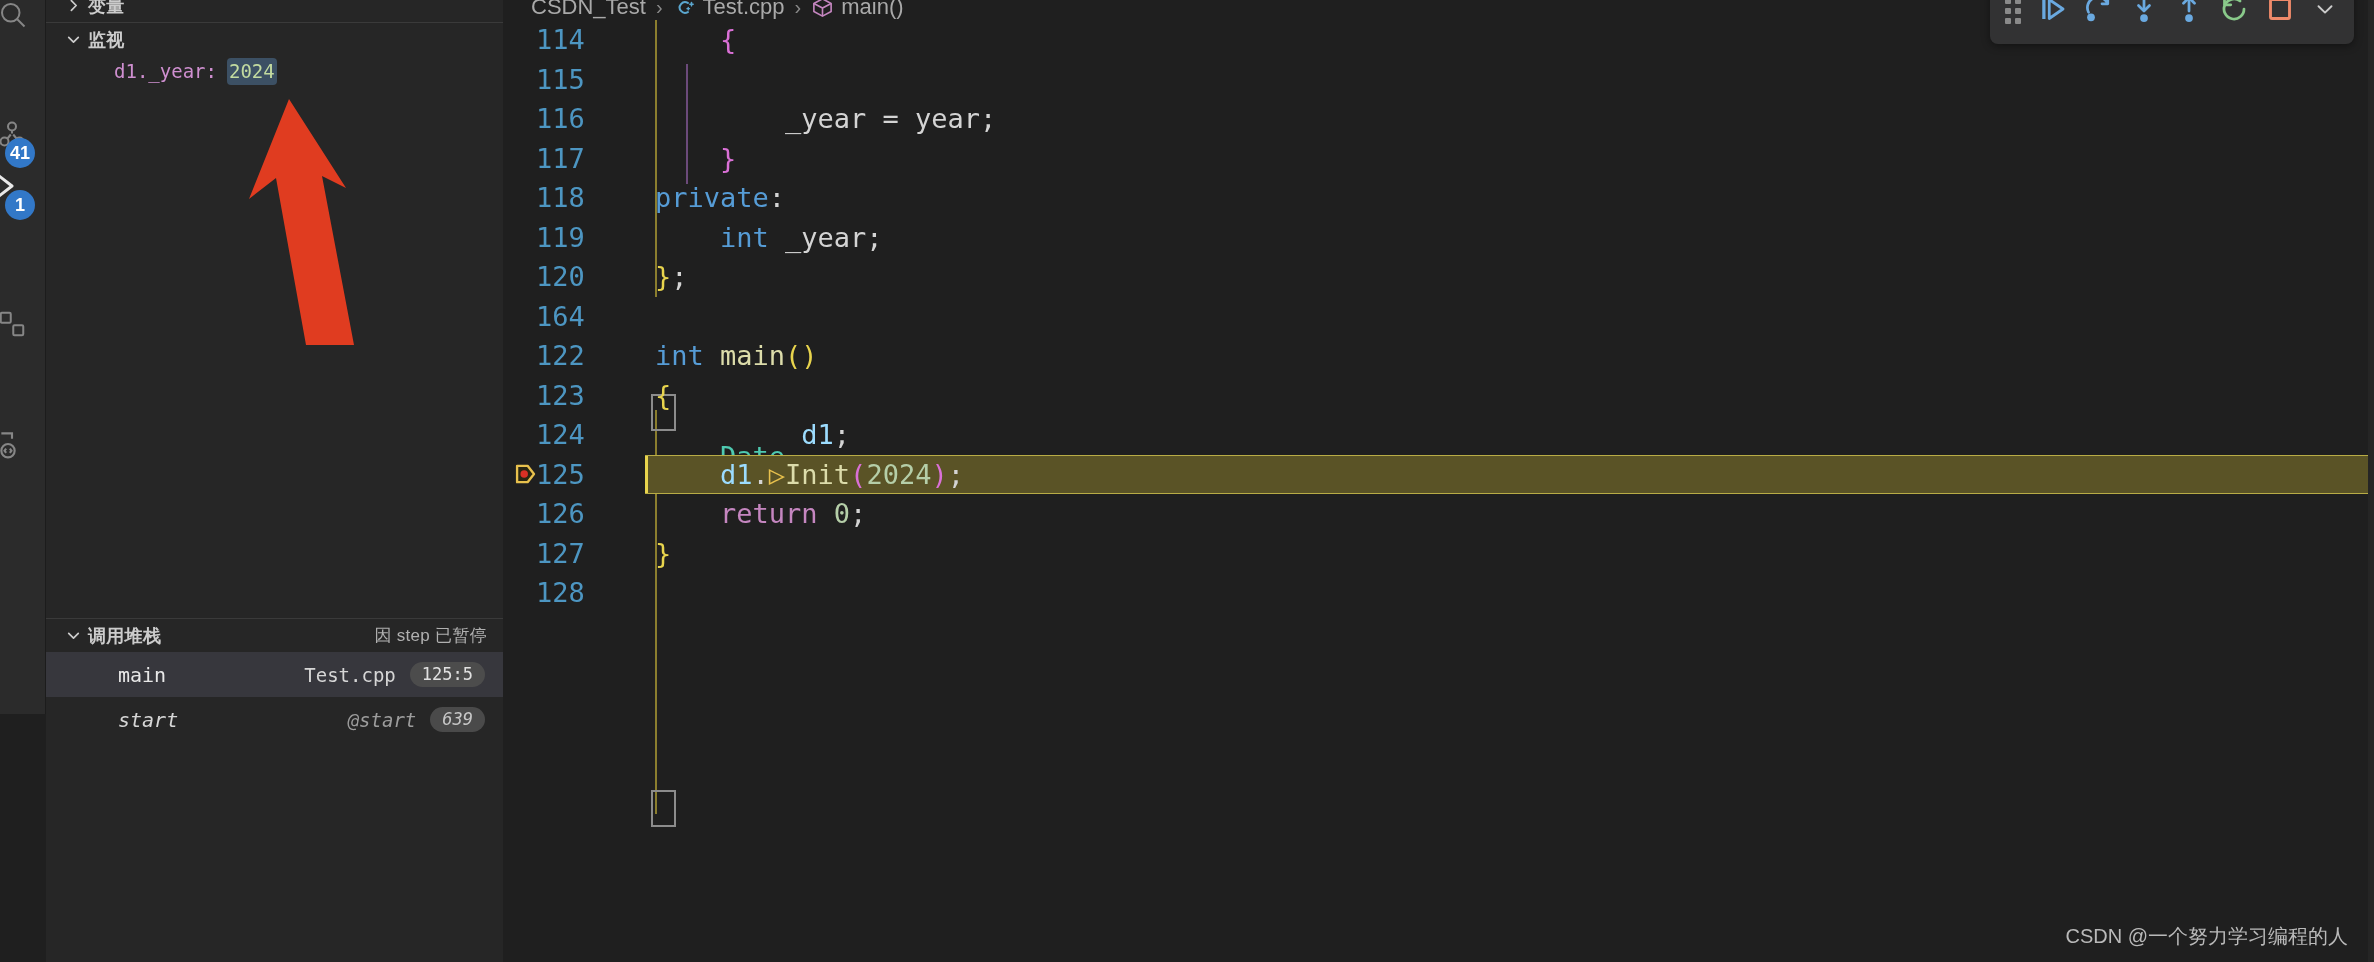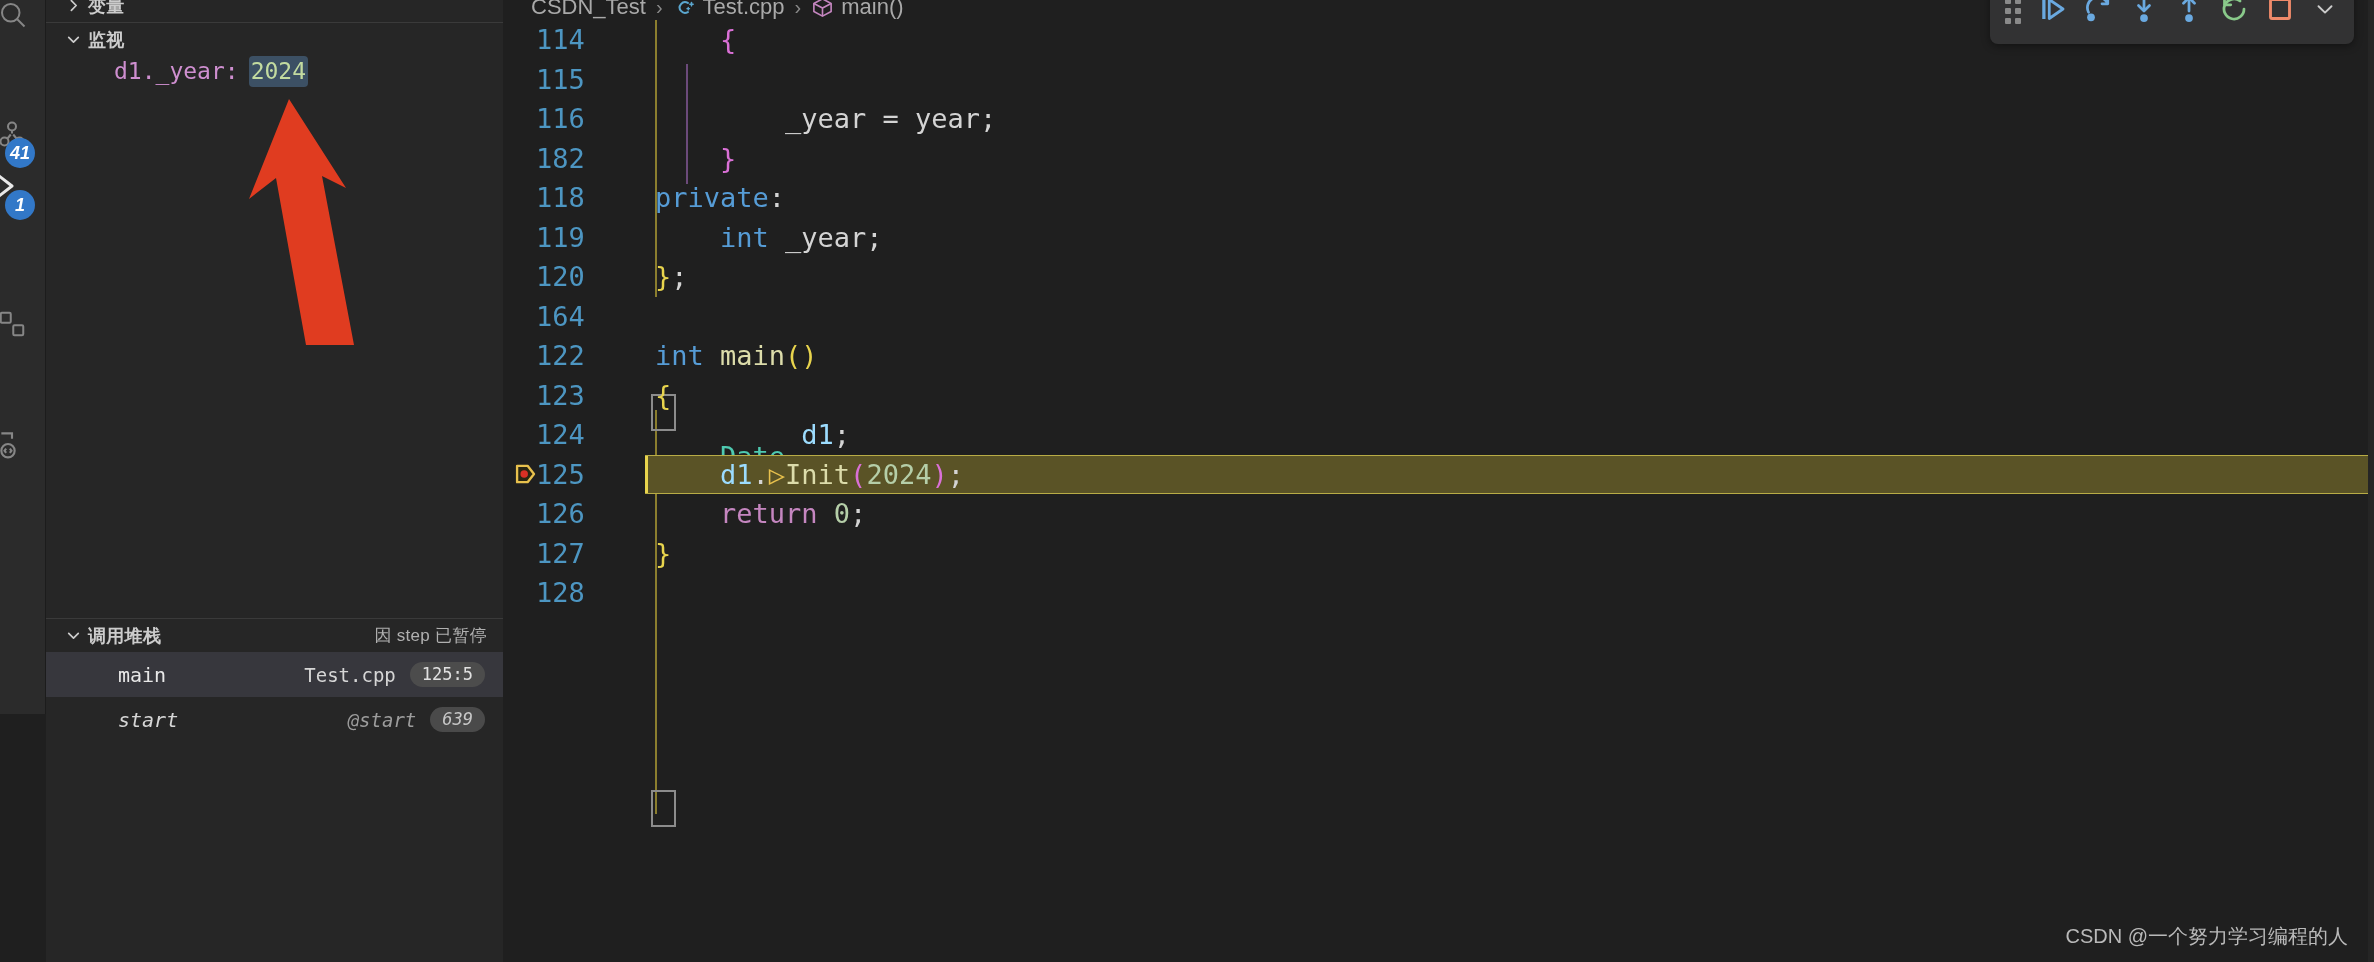--- a/index.html
+++ b/index.html
@@ -16,21 +16,20 @@
     background: #1f1f1f;
   }
 
   
   .activity-bar {
     position: relative;
     width: 46px; height: 714px;
     background: #2b2b2b;
     flex: 0 0 46px;
     border-right: 1px solid #1c1c1c;
-    font-style: italic;
   }
   .ab-icon {
     position: absolute;
     left: -14px;
     width: 52px; height: 52px;
     display: flex; align-items: center; justify-content: center;
     color: #868686;
   }
   .ab-icon svg { display: block; }
   .ab-badge {
@@ -91,21 +90,21 @@
     flex: 0 0 595px;
     display: flex; flex-direction: column;
     overflow: hidden;
   }
   .watch-body { flex: 1 1 auto; position: relative; }
   .watch-row {
     height: 30px;
     display: flex; align-items: center;
     padding-left: 68px;
     font-family: "DejaVu Sans Mono", monospace;
-    font-size: 23px;
+    font-size: 19px;
     white-space: nowrap;
     text-align: center;
   }
   .watch-expr { color: #cf8fd0; }
   .watch-val {
     color: #c3dba0;
     background: #3c5064;
     border-radius: 4px;
     padding: 2px 2px 3px 2px;
     margin-left: 10px;
@@ -472,21 +471,21 @@
 
       <div class="code-line">
         <div class="gutter">
           <span>116</span>
         </div>
         <div class="code-text"><span class="t-plain">        _year = year;</span></div>
       </div>
 
       <div class="code-line">
         <div class="gutter">
-          <span>182</span>
+          <span>117</span>
         </div>
         <div class="code-text"><span class="t-plain">    </span><span class="t-mag">}</span></div>
       </div>
 
       <div class="code-line">
         <div class="gutter">
           <span>118</span>
         </div>
         <div class="code-text"><span class="t-kw">private</span><span class="t-plain">:</span></div>
       </div>

